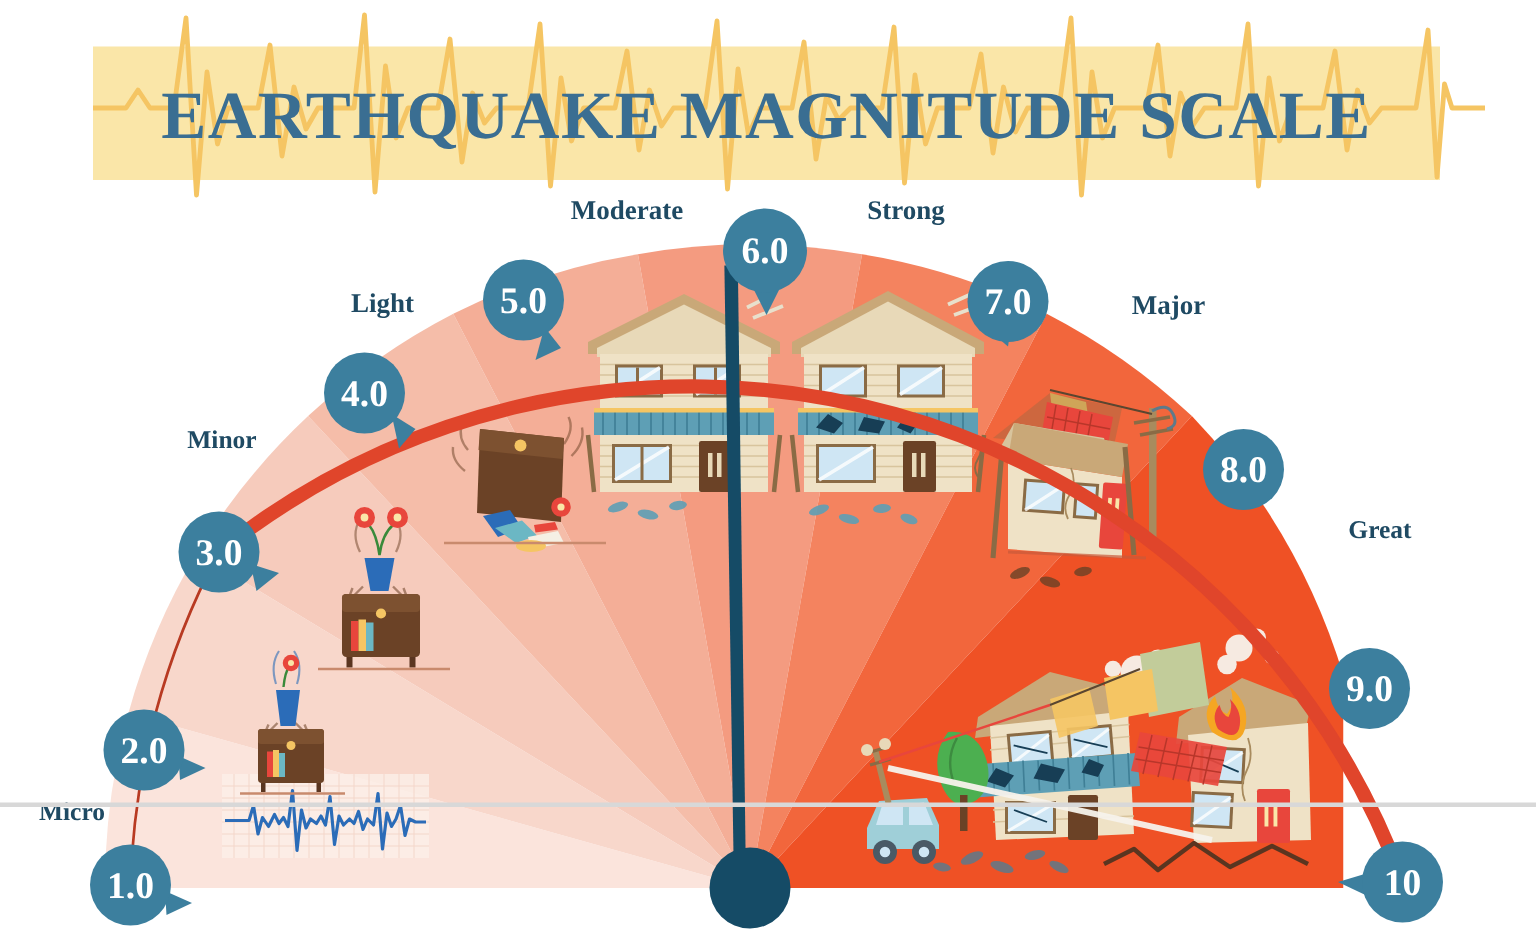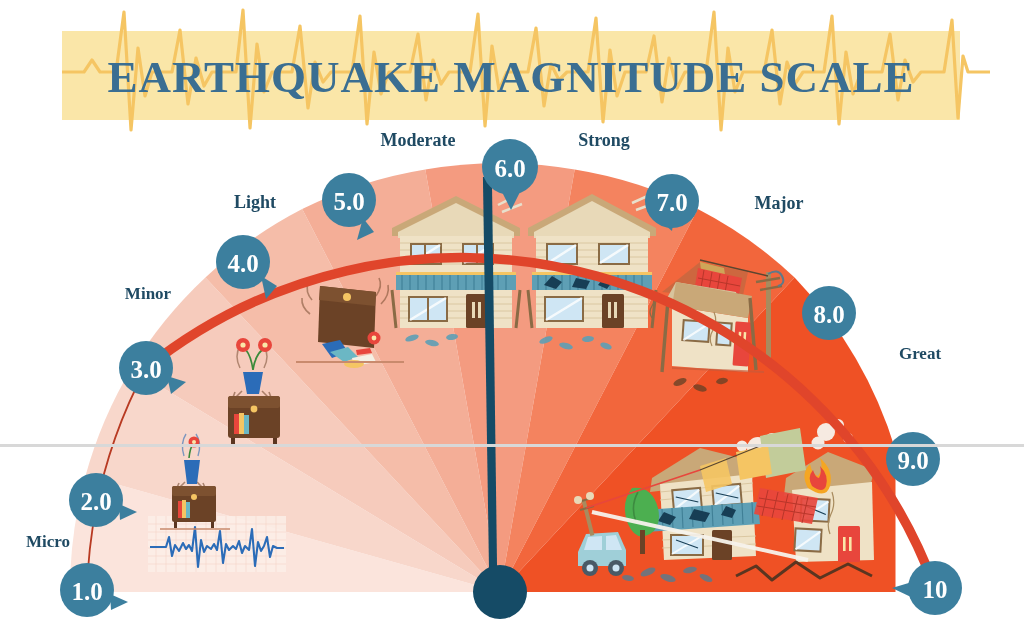--- a/index.html
+++ b/index.html
@@ -1,18 +1,18 @@
 <!DOCTYPE html>
 <html><head>
 <meta charset="utf-8">
 <style>
   html,body{margin:0;padding:0;background:#fff;}
   body{width:1024px;height:633px;position:relative;overflow:hidden;
        font-family:"Liberation Serif",serif;}
-  #stage{position:absolute;left:0;top:0;width:1024px;height:447px;background:#ffffff;}
+  #stage{position:absolute;left:0;top:0;width:1024px;height:538px;background:#ffffff;}
   svg.layer{position:absolute;left:0;top:0;width:1024px;height:633px;}
   .bubble-txt{font-family:"Liberation Serif",serif;font-weight:bold;
               fill:#ffffff;text-anchor:middle;dominant-baseline:central;}
   .cat-txt{font-family:"Liberation Serif",serif;font-weight:bold;
            fill:#1f4a63;text-anchor:middle;dominant-baseline:central;}
   .title-txt{font-family:"Liberation Serif",serif;font-weight:bold;
              fill:#3a6e92;text-anchor:middle;dominant-baseline:central;
              letter-spacing:1px;}
   .bottomline{position:absolute;left:0;bottom:0;width:1024px;height:3px;background:#d8d8d8;}
 </style>

